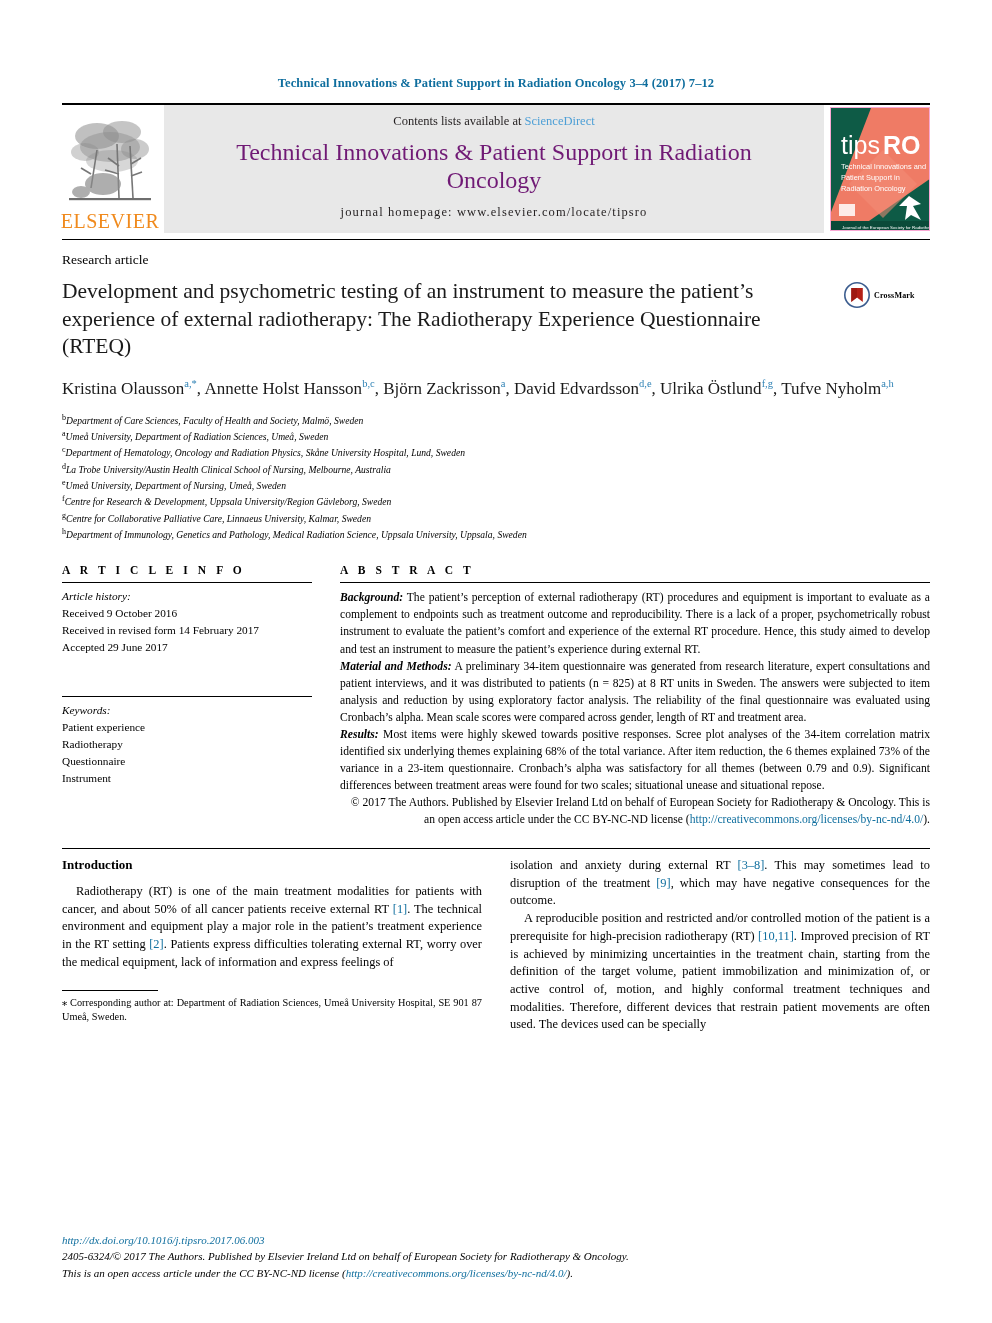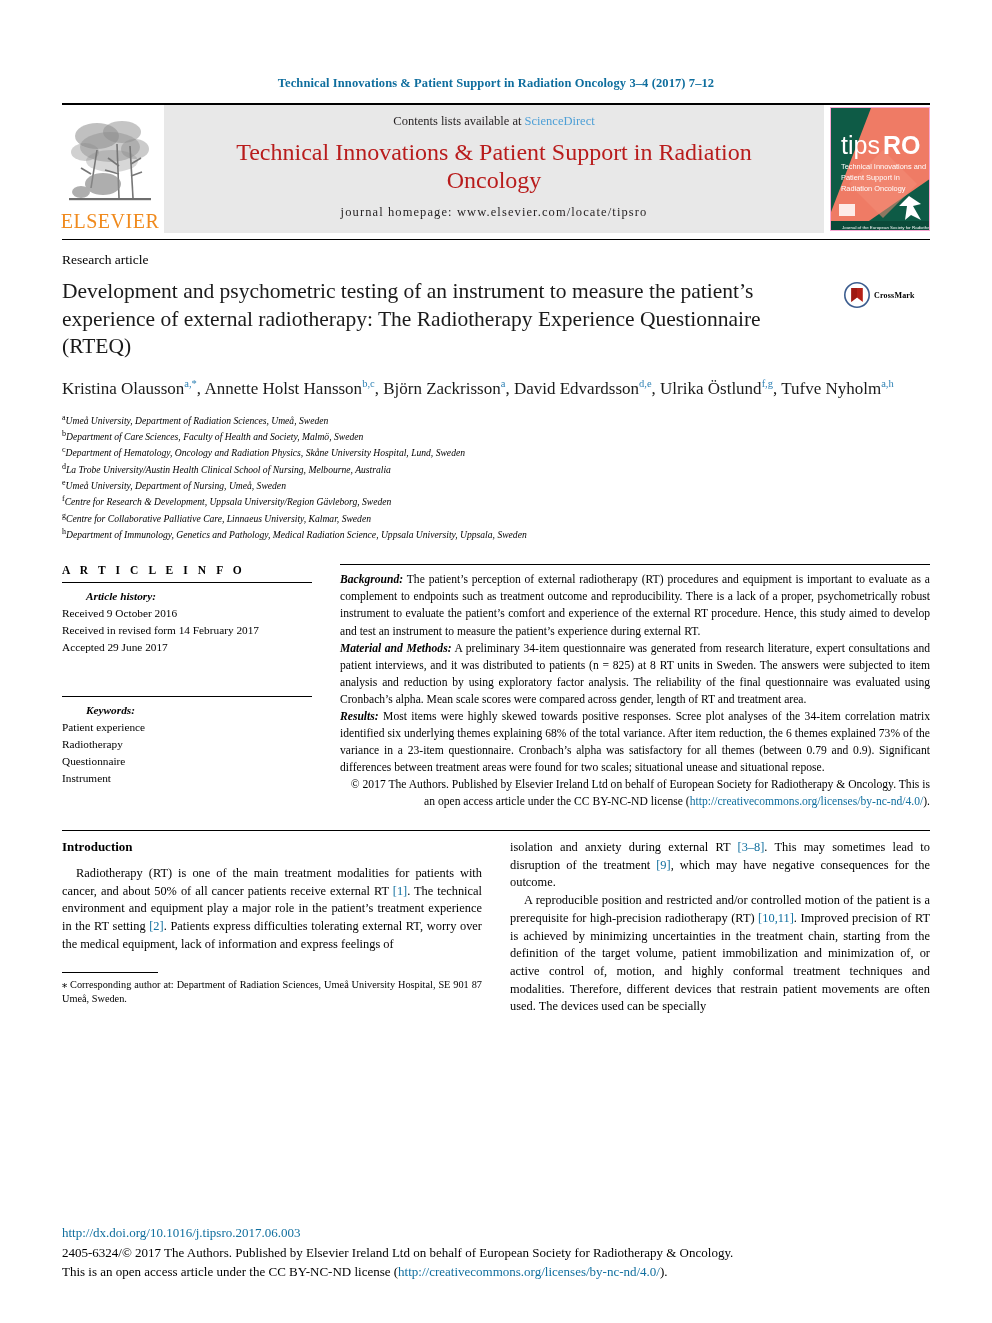--- a/index.html
+++ b/index.html
@@ -63,21 +63,21 @@
     justify-content: flex-start;
     padding: 9px 10px 6px 10px;
   }
   .contents-line { font-size: 12.5px; color: #231f20; }
   .contents-line .sd { color: #4d9fd6; }
   .journal-title {
     font-size: 24px;
     line-height: 1.18;
     text-align: center;
     margin-top: 9px;
-    color: #b91c1c;
+    color: #701a75;
     font-weight: normal;
     max-width: 560px;
   }
   .homepage {
     margin-top: 10px;
     font-size: 12.5px;
     letter-spacing: 1.1px;
     color: #231f20;
   }
   .cover-logo {
@@ -143,21 +143,21 @@
   .col-info { flex: 0 0 250px; }
   .col-abstract { flex: 1 1 auto; }
   .sec-head {
     font-size: 11.5px;
     font-weight: bold;
     letter-spacing: 3.6px;
     margin-bottom: 6px;
   }
   .thin-rule { border-top: 1px solid #000; }
   .info-block { font-size: 11.3px; line-height: 1.5; padding-top: 5px; }
-  .info-block .it { font-style: italic; font-weight: bold; margin-left: 24px; }
+  .info-block .it { font-style: italic; font-weight: normal; }
   .keywords-rule { border-top: 1px solid #000; margin-top: 40px; }
   .abstract-body {
     font-size: 11.6px;
     line-height: 1.47;
     text-align: justify;
     padding-top: 6px;
   }
   .abstract-body p { margin: 0; }
   .abstract-body .lead { font-style: italic; font-weight: bold; }
   .copyright { text-align: right; margin-top: 0; }
@@ -191,22 +191,23 @@
     line-height: 1.42;
     text-align: justify;
   }
   .footnote .ind { display: block; text-indent: 12px; }
 
   .page-footer {
     position: absolute;
     left: 62px;
     right: 62px;
     bottom: 42px;
-    font-size: 13px;
+    font-size: 11px;
     line-height: 1.48;
+    font-style: italic;
   }
   .doi-line { color: #0f6e9e; }
 </style>
 </head>
 <body>
 
 <div class="page">
 
   <div class="running-head">Technical Innovations &amp; Patient Support in Radiation Oncology 3–4 (2017) 7–12</div>
 
@@ -285,22 +286,22 @@
     <div class="authors">
       <span>Kristina Olausson</span><sup>a,*</sup>,
       <span>Annette Holst Hansson</span><sup>b,c</sup>,
       <span>Björn Zackrisson</span><sup>a</sup>,
       <span>David Edvardsson</span><sup>d,e</sup>,
       <span>Ulrika Östlund</span><sup>f,g</sup>,
       <span>Tufve Nyholm</span><sup>a,h</sup>
     </div>
 
     <div class="aff">
+      <div><sup>b</sup><span>Department of Care Sciences, Faculty of Health and Society, Malmö, Sweden</span></div>
       <div><sup>a</sup><span>Umeå University, Department of Radiation Sciences, Umeå, Sweden</span></div>
-      <div><sup>b</sup><span>Department of Care Sciences, Faculty of Health and Society, Malmö, Sweden</span></div>
       <div><sup>c</sup><span>Department of Hematology, Oncology and Radiation Physics, Skåne University Hospital, Lund, Sweden</span></div>
       <div><sup>d</sup><span>La Trobe University/Austin Health Clinical School of Nursing, Melbourne, Australia</span></div>
       <div><sup>e</sup><span>Umeå University, Department of Nursing, Umeå, Sweden</span></div>
       <div><sup>f</sup><span>Centre for Research &amp; Development, Uppsala University/Region Gävleborg, Sweden</span></div>
       <div><sup>g</sup><span>Centre for Collaborative Palliative Care, Linnaeus University, Kalmar, Sweden</span></div>
       <div><sup>h</sup><span>Department of Immunology, Genetics and Pathology, Medical Radiation Science, Uppsala University, Uppsala, Sweden</span></div>
     </div>
 
     <div class="info-abstract">
 
@@ -317,20 +318,21 @@
         <div class="info-block">
           <div class="it">Keywords:</div>
           <div>Patient experience</div>
           <div>Radiotherapy</div>
           <div>Questionnaire</div>
           <div>Instrument</div>
         </div>
       </div>
 
       <div class="col-abstract">
+        <div class="sec-head">A B S T R A C T</div>
         <div class="thin-rule"></div>
         <div class="abstract-body">
           <p><span class="lead">Background:</span><span> The patient’s perception of external radiotherapy (RT) procedures and equipment is important to evaluate as a complement to endpoints such as treatment outcome and reproducibility. There is a lack of a proper, psychometrically robust instrument to evaluate the patient’s comfort and experience of the external RT procedure. Hence, this study aimed to develop and test an instrument to measure the patient’s experience during external RT.</span></p>
           <p><span class="lead">Material and Methods:</span><span> A preliminary 34-item questionnaire was generated from research literature, expert consultations and patient interviews, and it was distributed to patients (n = 825) at 8 RT units in Sweden. The answers were subjected to item analysis and reduction by using exploratory factor analysis. The reliability of the final questionnaire was evaluated using Cronbach’s alpha. Mean scale scores were compared across gender, length of RT and treatment area.</span></p>
           <p><span class="lead">Results:</span><span> Most items were highly skewed towards positive responses. Scree plot analyses of the 34-item correlation matrix identified six underlying themes explaining 68% of the total variance. After item reduction, the 6 themes explained 73% of the variance in a 23-item questionnaire. Cronbach’s alpha was satisfactory for all themes (between 0.79 and 0.9). Significant differences between treatment areas were found for two scales; situational unease and situational repose.</span></p>
           <p class="copyright"><span>© 2017 The Authors. Published by Elsevier Ireland Ltd on behalf of European Society for Radiotherapy &amp; Oncology. This is an open access article under the CC BY-NC-ND license (</span><span class="link">http://creativecommons.org/licenses/by-nc-nd/4.0/</span><span>).</span></p>
         </div>
       </div>
     </div>
 

